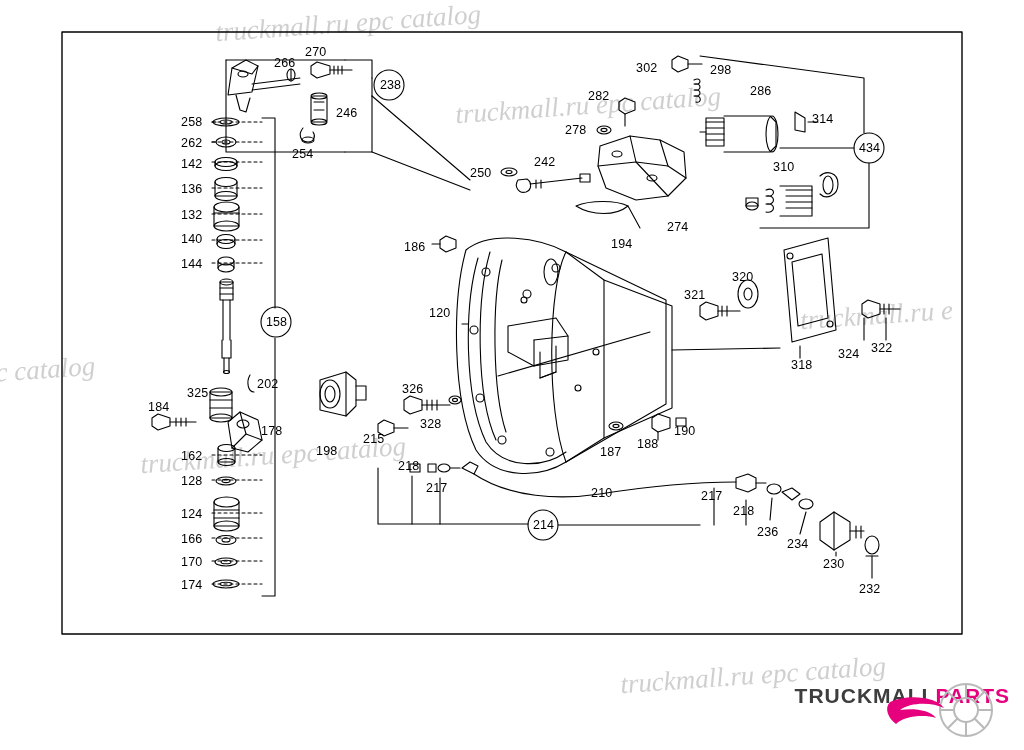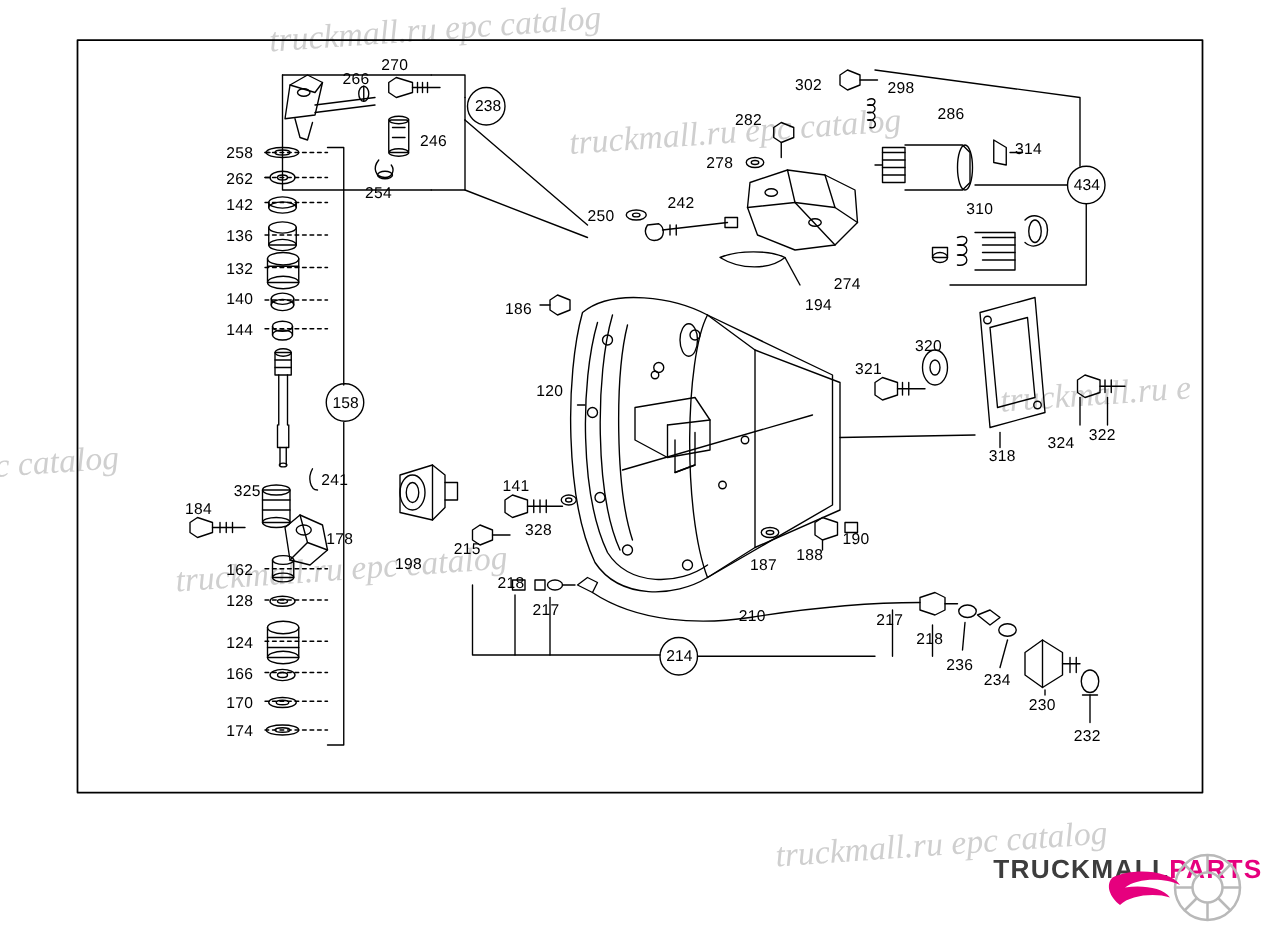--- a/index.html
+++ b/index.html
@@ -374,43 +374,43 @@
 
   <div class="label" style="left:636px;top:61px;">302</div>
   <div class="label" style="left:710px;top:63px;">298</div>
   <div class="label" style="left:750px;top:84px;">286</div>
   <div class="label" style="left:588px;top:89px;">282</div>
   <div class="label" style="left:565px;top:123px;">278</div>
   <div class="label" style="left:812px;top:112px;">314</div>
   <div class="circ-label" style="left:859px;top:141px;">434</div>
   <div class="label" style="left:773px;top:160px;">310</div>
   <div class="label" style="left:667px;top:220px;">274</div>
-  <div class="label" style="left:611px;top:237px;margin-left:33px;">194</div>
+  <div class="label" style="left:611px;top:237px;">194</div>
 
   <div class="label" style="left:404px;top:240px;">186</div>
   <div class="label" style="left:429px;top:306px;">120</div>
   <div class="label" style="left:732px;top:270px;">320</div>
   <div class="label" style="left:684px;top:288px;">321</div>
   <div class="label" style="left:791px;top:358px;">318</div>
   <div class="label" style="left:838px;top:347px;">324</div>
   <div class="label" style="left:871px;top:341px;">322</div>
 
   <div class="label" style="left:148px;top:400px;">184</div>
   <div class="label" style="left:187px;top:386px;">325</div>
-  <div class="label" style="left:257px;top:377px;">241</div>
+  <div class="label" style="left:257px;top:377px;">202</div>
   <div class="label" style="left:261px;top:424px;">178</div>
   <div class="label" style="left:181px;top:449px;">162</div>
   <div class="label" style="left:181px;top:474px;">128</div>
   <div class="label" style="left:181px;top:507px;">124</div>
   <div class="label" style="left:181px;top:532px;">166</div>
   <div class="label" style="left:181px;top:555px;">170</div>
   <div class="label" style="left:181px;top:578px;">174</div>
 
   <div class="label" style="left:316px;top:444px;">198</div>
-  <div class="label" style="left:402px;top:382px;">141</div>
+  <div class="label" style="left:402px;top:382px;">326</div>
   <div class="label" style="left:420px;top:417px;">328</div>
   <div class="label" style="left:600px;top:445px;">187</div>
   <div class="label" style="left:637px;top:437px;">188</div>
   <div class="label" style="left:674px;top:424px;">190</div>
 
   <div class="label" style="left:363px;top:432px;">215</div>
   <div class="label" style="left:398px;top:459px;">218</div>
   <div class="label" style="left:426px;top:481px;">217</div>
   <div class="label" style="left:591px;top:486px;">210</div>
   <div class="circ-label" style="left:533px;top:518px;">214</div>

